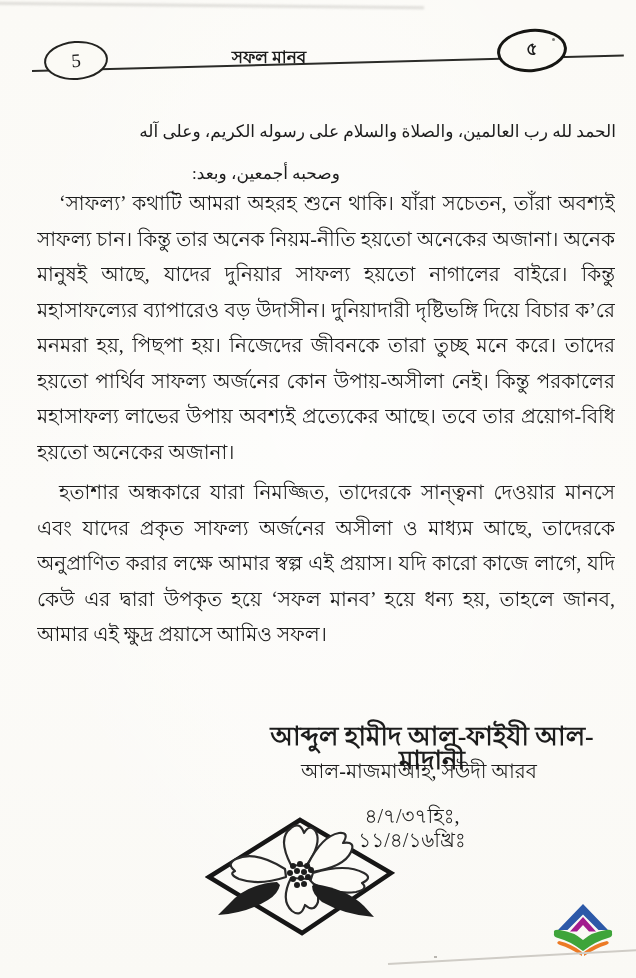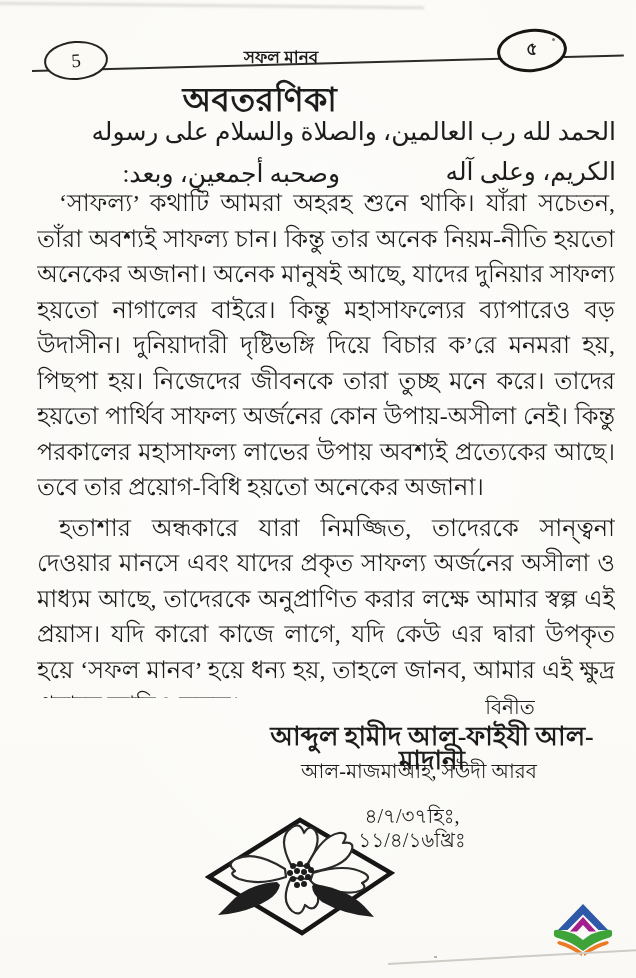--- a/index.html
+++ b/index.html
@@ -23,33 +23,33 @@
 
   
   .header-rule{position:absolute;left:32px;top:70px;width:592px;height:2px;
     background:#2b2b28;transform:rotate(-1.5deg);transform-origin:left center;}
   .oval{position:absolute;border-radius:50%;display:flex;align-items:center;justify-content:center;
     background:#fbfaf5;}
   .oval-left{left:44px;top:41px;width:60px;height:35px;border:2.5px solid #232320;transform:rotate(-4deg);
     font-size:19px;}
   .oval-right{left:497px;top:29px;width:64px;height:37px;border:3.5px solid #161613;transform:rotate(-5deg);
     font-size:18px;font-weight:bold;}
-  .running-title{position:absolute;left:196px;top:44px;width:170px;text-align:center;
+  .running-title{position:absolute;left:184px;top:44px;width:170px;text-align:center;
     font-weight:bold;font-size:17px;}
   .chapter-heading{position:absolute;left:100px;top:74px;width:320px;margin:0;
     text-align:center;font-size:33px;font-weight:bold;letter-spacing:.5px;}
 
   
-  .arabic{direction:rtl;font-size:25px;line-height:40px;}
+  .arabic{direction:rtl;font-size:17px;line-height:40px;}
   .arabic-line1{position:absolute;left:40px;top:112px;width:576px;text-align:right;}
   .arabic-line2{position:absolute;left:20px;top:154px;width:320px;text-align:right;}
 
   
   .body-text{position:absolute;left:37px;top:186px;width:578px;height:512px;overflow:hidden;
-    font-size:24px;line-height:35.5px;text-align:justify;}
+    font-size:20px;line-height:35.5px;text-align:justify;}
   .body-text p{margin:0 0 5px 0;text-indent:22px;}
   .body-text b{font-weight:bold;}
 
   
   .sig{position:absolute;text-align:center;font-size:20px;line-height:24px;}
   .sig-salutation{left:458px;top:695px;width:104px;}
   .sig-author{left:260px;top:725px;width:344px;font-weight:bold;font-size:26px;}
   .sig-location{left:292px;top:759px;width:254px;}
   .sig-dates{left:310px;top:804px;width:204px;}
 
@@ -66,32 +66,30 @@
   <div class="header-rule"></div>
   <div class="oval oval-left">
     <span>5</span>
   </div>
   <div class="running-title">সফল মানব</div>
   <div class="oval oval-right">
     <span>৫</span>
   </div>
   <div class="speck-1"></div>
 
-  <h1 class="chapter-heading">অবতরণিকা</h1>
 
   <div class="arabic arabic-line1">الحمد لله رب العالمين، والصلاة والسلام على رسوله الكريم، وعلى آله</div>
   <div class="arabic arabic-line2">وصحبه أجمعين، وبعد:</div>
 
   <div class="body-text">
     <p>‘সাফল্য’ কথাটি আমরা অহরহ শুনে থাকি। যাঁরা সচেতন, তাঁরা অবশ্যই সাফল্য চান। কিন্তু তার অনেক নিয়ম-নীতি হয়তো অনেকের অজানা। অনেক মানুষই আছে, যাদের দুনিয়ার সাফল্য হয়তো নাগালের বাইরে। কিন্তু মহাসাফল্যের ব্যাপারেও বড় উদাসীন। দুনিয়াদারী দৃষ্টিভঙ্গি দিয়ে বিচার ক’রে মনমরা হয়, পিছপা হয়। নিজেদের জীবনকে তারা তুচ্ছ মনে করে। তাদের হয়তো পার্থিব সাফল্য অর্জনের কোন উপায়-অসীলা নেই। কিন্তু পরকালের মহাসাফল্য লাভের উপায় অবশ্যই প্রত্যেকের আছে। তবে তার প্রয়োগ-বিধি হয়তো অনেকের অজানা।</p>
     <p>হতাশার অন্ধকারে যারা নিমজ্জিত, তাদেরকে সান্ত্বনা দেওয়ার মানসে এবং যাদের প্রকৃত সাফল্য অর্জনের অসীলা ও মাধ্যম আছে, তাদেরকে অনুপ্রাণিত করার লক্ষে আমার স্বল্প এই প্রয়াস। যদি কারো কাজে লাগে, যদি কেউ এর দ্বারা উপকৃত হয়ে ‘সফল মানব’ হয়ে ধন্য হয়, তাহলে জানব, আমার এই ক্ষুদ্র প্রয়াসে আমিও সফল।</p>
 
   </div>
 
-  <div class="sig sig-salutation">বিনীত</div>
   <div class="sig sig-author">আব্দুল হামীদ আল-ফাইযী আল-মাদানী</div>
   <div class="sig sig-location">আল-মাজমাআহ, সউদী আরব</div>
   <div class="sig sig-dates">৪/৭/৩৭হিঃ, ১১/৪/১৬খ্রিঃ</div>
 
   <svg class="ornament" width="190" height="122" viewBox="0 0 190 122" aria-hidden="true">
     <path d="M95 4 L186 57 L97 117 L4 61 Z" fill="none" stroke="#161616" stroke-width="4.5"></path>
     <g fill="#fcfbf7" stroke="#2a2a2a" stroke-width="2.2" stroke-linejoin="round">
       <path d="M80 53 Q50 34 31 43 Q21 48 30 55 Q23 58 34 63 Q54 70 81 61 Z"></path>
       <path d="M86 49 Q72 22 86 12 Q95 5 99 17 Q105 7 111 16 Q117 28 101 50 Z"></path>
       <path d="M103 48 Q117 20 134 17 Q145 16 138 27 Q151 25 146 36 Q139 51 107 56 Z"></path>

